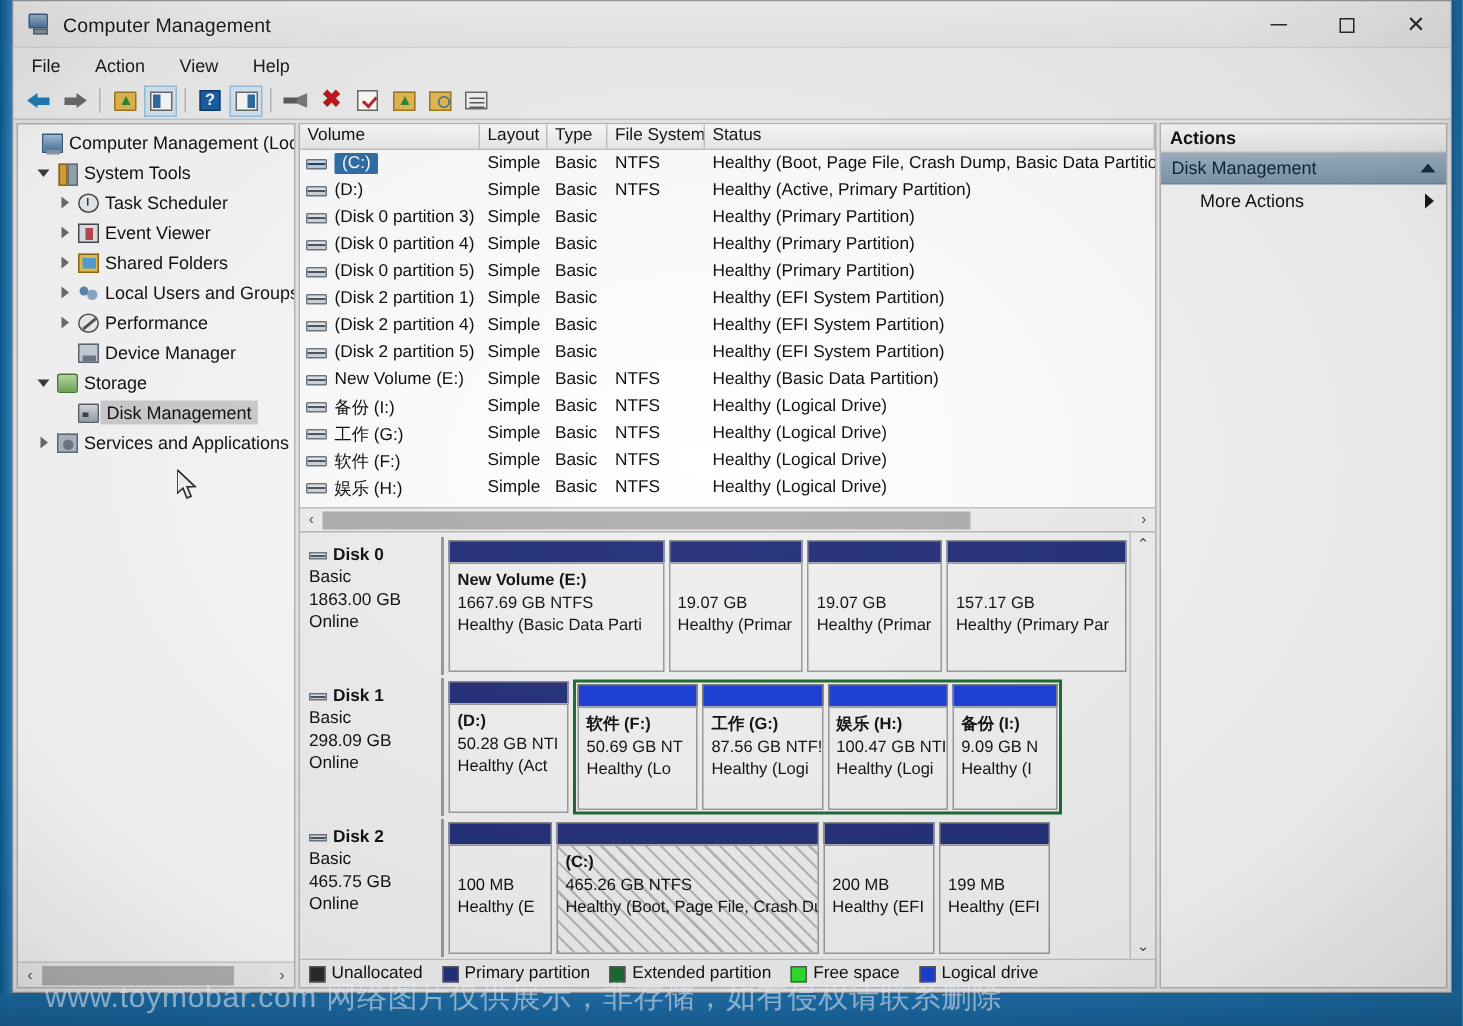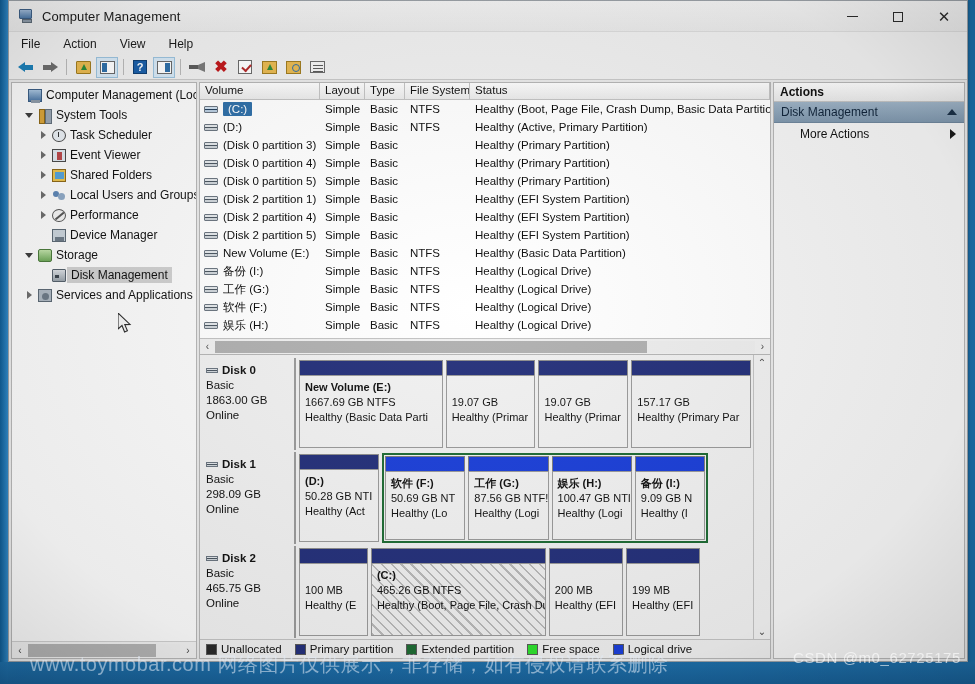--- a/index.html
+++ b/index.html
@@ -880,14 +880,13 @@
           <span>More Actions</span>
           <span class="tri-r"></span>
         </div>
       </div>
 
     </div>
   </div>
 
   <div class="taskbar-hint"></div>
   <div class="wm-bottom">www.toymobar.com 网络图片仅供展示，非存储，如有侵权请联系删除</div>
-  <div class="wm-csdn">CSDN @m0_62725175</div>
 </div>
 
 </body></html>

